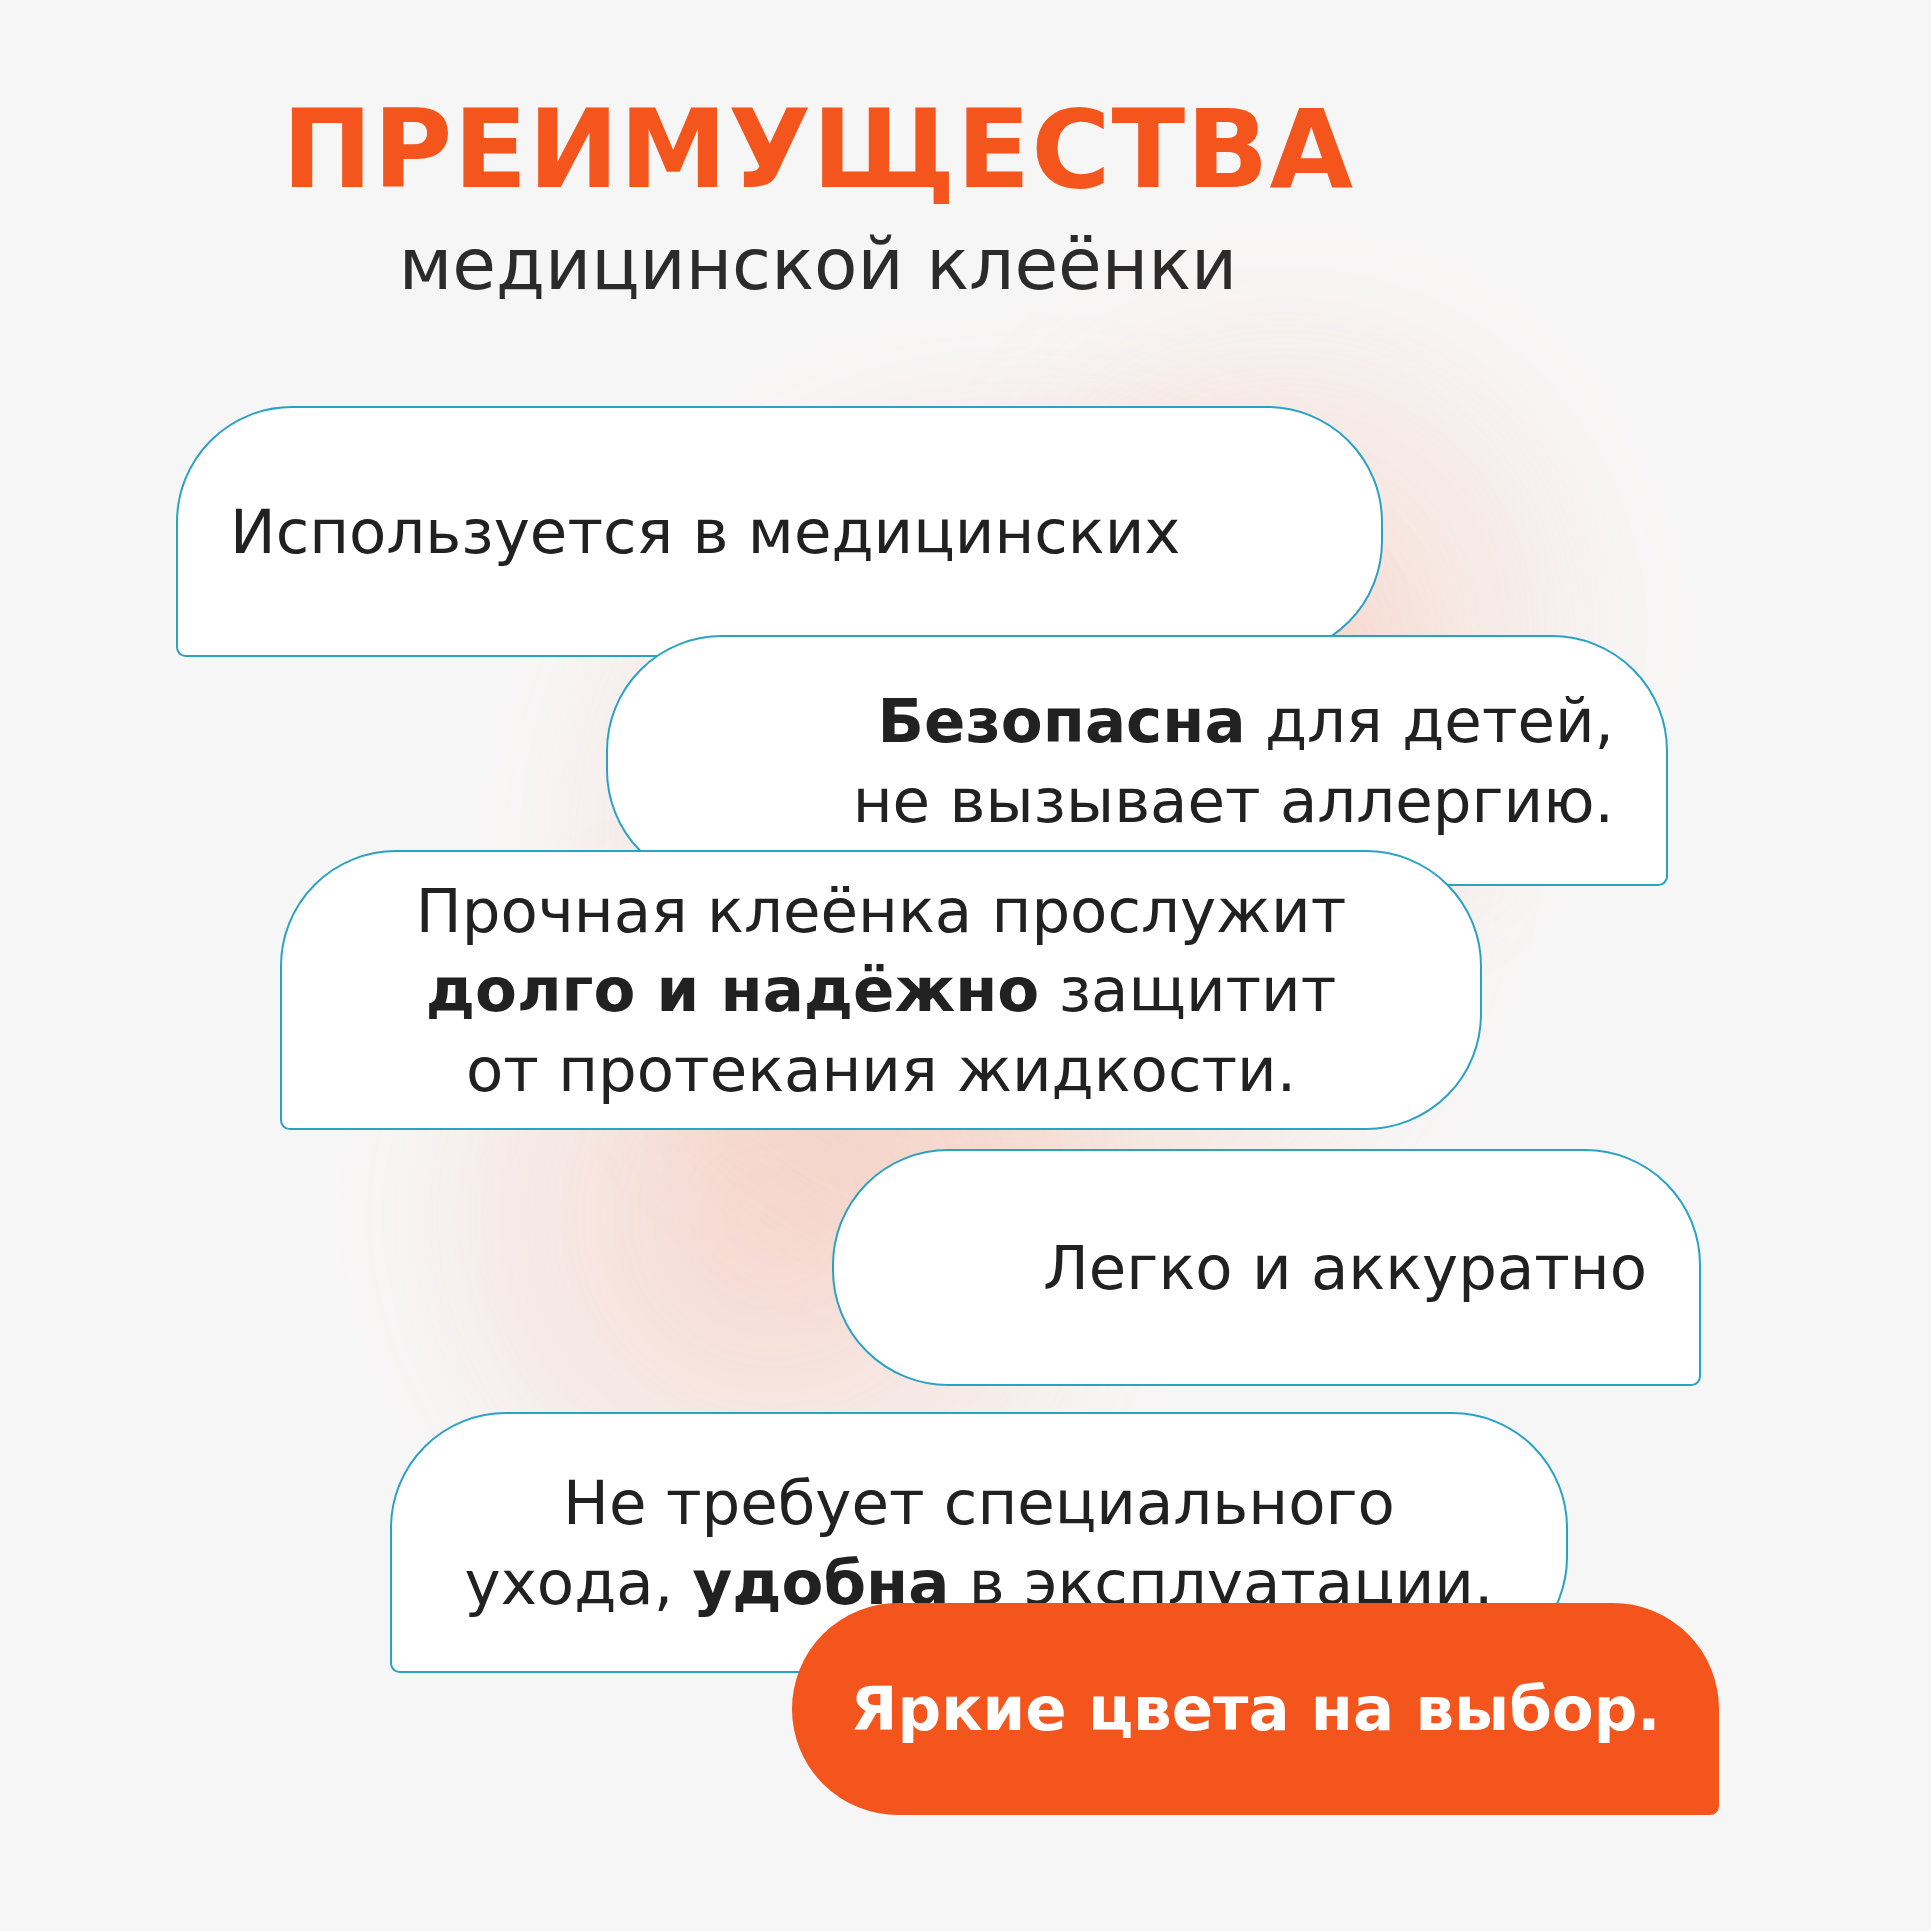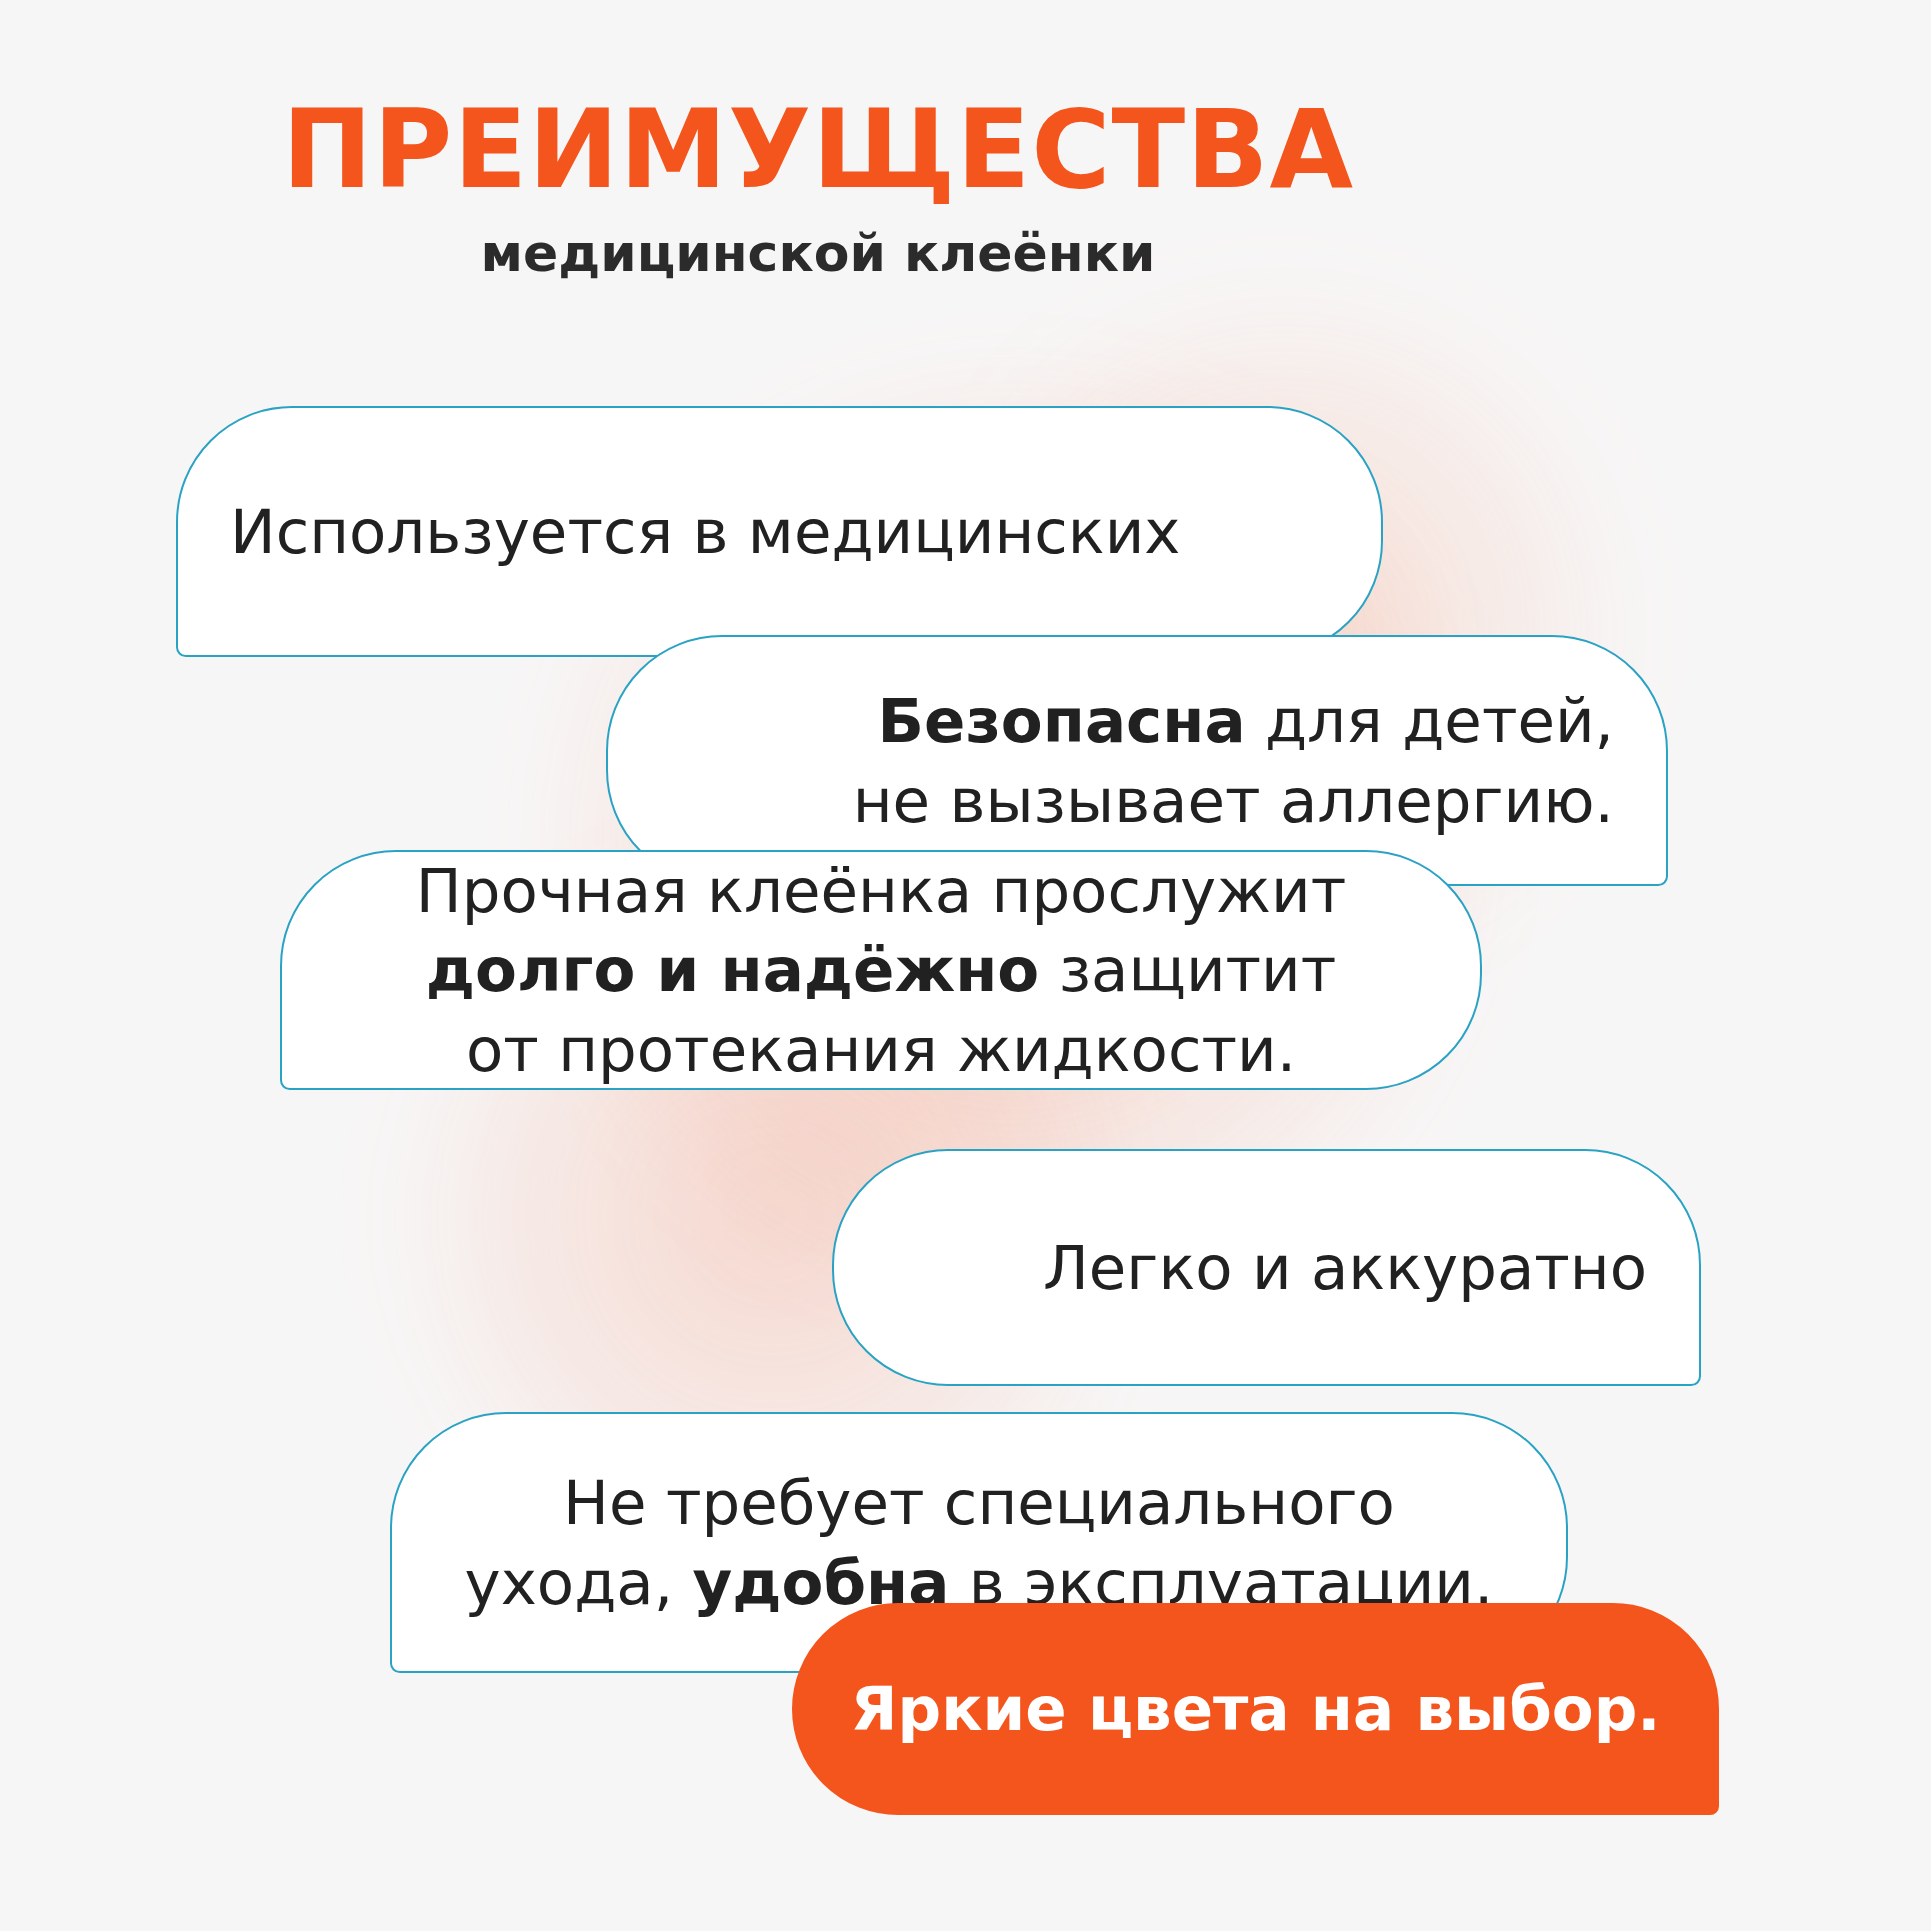--- a/index.html
+++ b/index.html
@@ -59,22 +59,22 @@
   }
   .title {
     font-size: 108px;
     font-weight: 700;
     letter-spacing: 1px;
     color: #f4551d;
     line-height: 1.05;
     margin: 0;
   }
   .subtitle {
-    font-size: 52px;
-    font-weight: 700;
+    font-size: 71px;
+    font-weight: 400;
     color: #2b2b2b;
     line-height: 1.2;
     margin: 15.4px 0 0 0;
   }
 
   .cards {
     position: absolute;
     left: 0;
     top: 0;
     width: 1931px;
@@ -104,21 +104,21 @@
     border-radius: 116px 116px 116px 9.7px;
     justify-content: flex-start;
   }
   #card2 {
     left: 606px; top: 635px; width: 1062px; height: 251px;
     border-radius: 116px 116px 9.7px 116px;
     justify-content: flex-end;
     text-align: right;
   }
   #card3 {
-    left: 280px; top: 850px; width: 1202px; height: 240px;
+    left: 280px; top: 850px; width: 1202px; height: 280px;
     border-radius: 116px 116px 116px 9.7px;
     justify-content: center;
     text-align: center;
   }
   #card4 {
     left: 832px; top: 1149px; width: 869px; height: 237px;
     border-radius: 116px 116px 9.7px 116px;
     justify-content: flex-end;
     text-align: right;
   }

